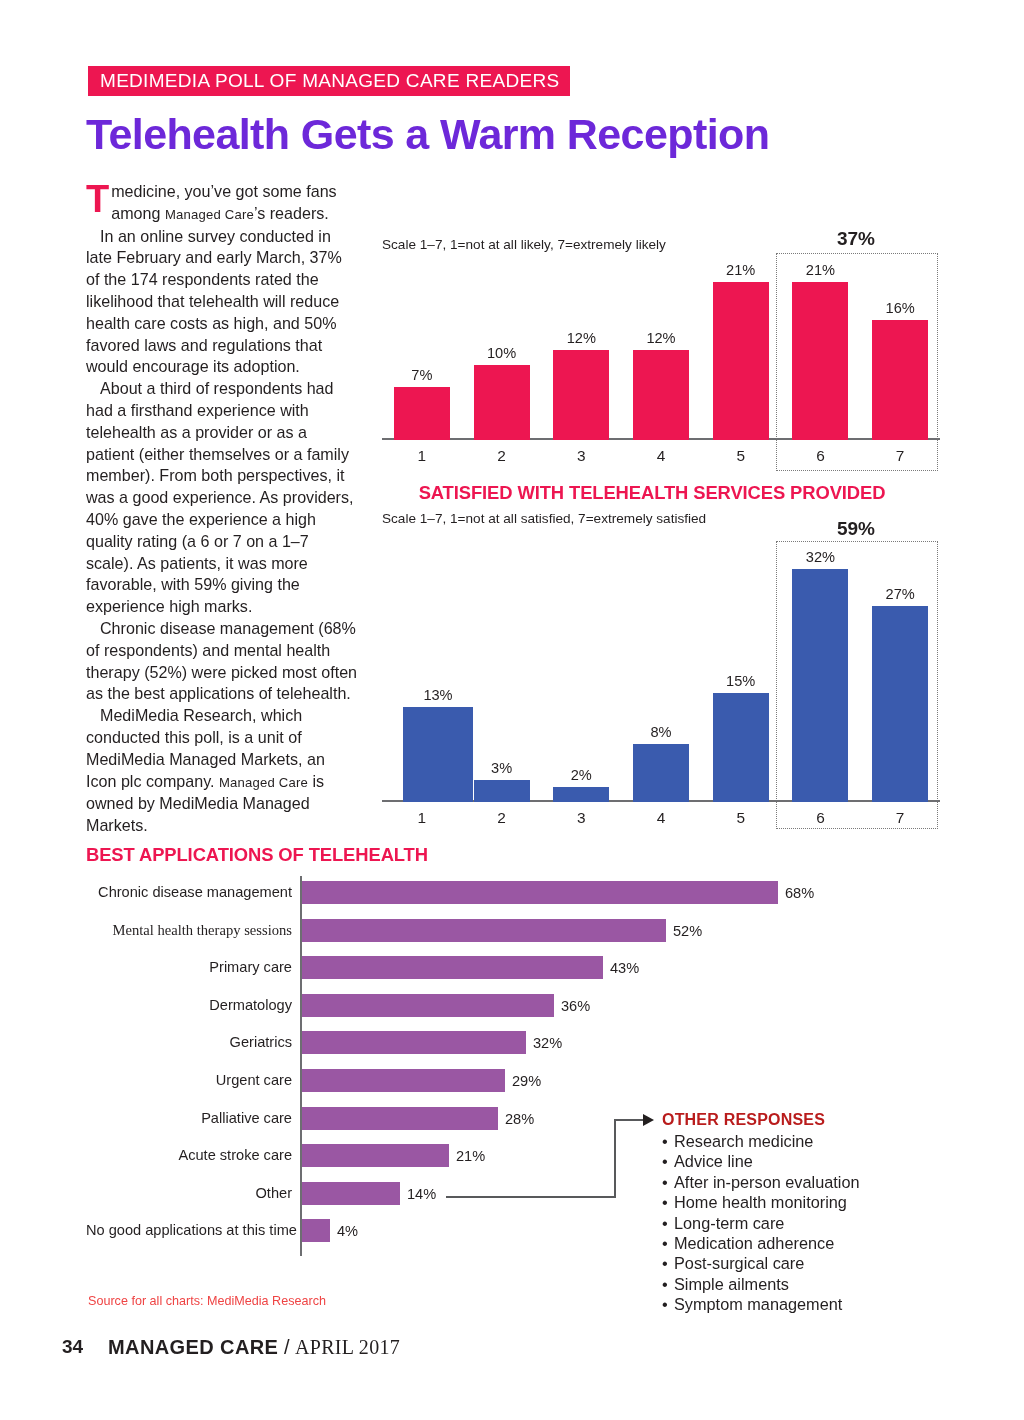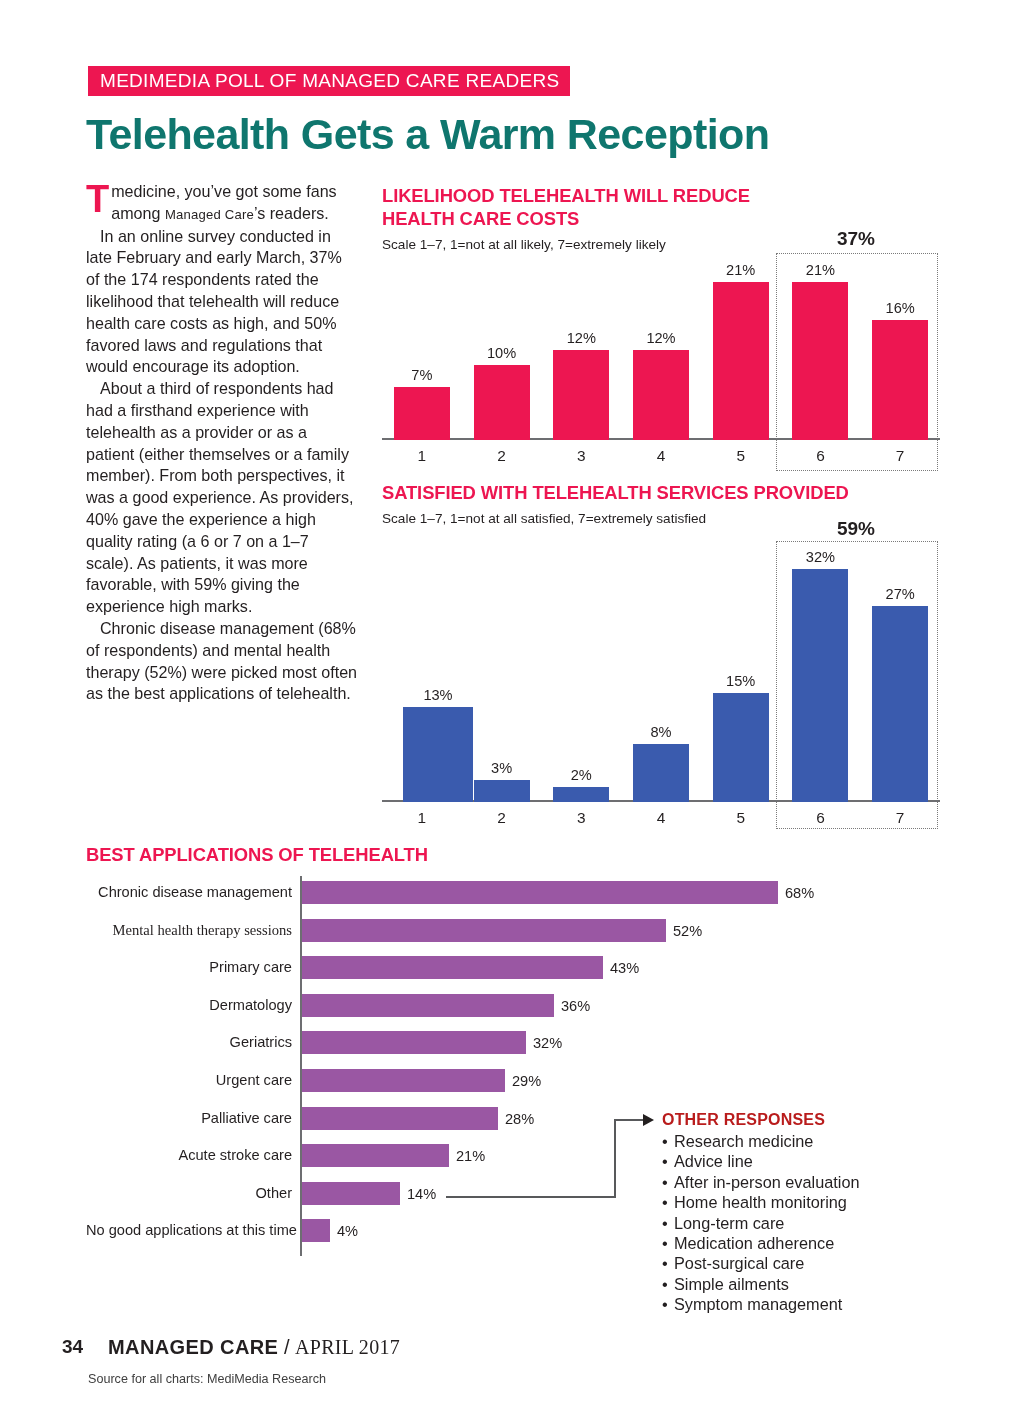--- a/index.html
+++ b/index.html
@@ -18,21 +18,21 @@
     position:absolute;left:88px;top:66px;
     height:30px;line-height:30px;
     background:#ED1651;color:#ffffff;
     font-size:19px;letter-spacing:.3px;
     padding:0 11px 0 12px;
     white-space:nowrap;
   }
   .headline{
     position:absolute;left:86px;top:110px;
     font-size:43px;font-weight:bold;
-    letter-spacing:-0.6px;color:#0f766e;
+    letter-spacing:-0.6px;color:#6d28d9;
     white-space:nowrap;
   }
 
   
   .bodycol{
     position:absolute;left:86px;top:181px;width:272px;
     font-size:16.1px;line-height:21.8px;color:#231f20;
   }
   .bodycol p{margin:0;text-indent:14px;}
   .bodycol p.first{text-indent:0;position:relative;min-height:44px;}
@@ -94,21 +94,21 @@
   
   .other-title{
     position:absolute;color:#b91c1c;font-weight:bold;font-size:16px;
     letter-spacing:.2px;
   }
   .other-list{position:absolute;font-size:16.3px;line-height:20.4px;color:#231f20;}
   .other-list .li{white-space:nowrap;}
   .other-list .li .b{display:inline-block;width:12px;}
 
   
-  .source{position:absolute;left:88px;top:1372px;font-size:12.6px;color:#404040;}
+  .source{position:absolute;left:88px;top:1294px;font-size:12.6px;color:#ef4444;}
   .folio{position:absolute;left:62px;top:1336px;font-size:19px;font-weight:bold;color:#231f20;}
   .masthead{position:absolute;left:108px;top:1336px;font-size:20px;color:#231f20;white-space:nowrap;}
   .masthead .mc{font-weight:bold;letter-spacing:.4px;}
   .masthead .slash{font-weight:normal;}
   .masthead .issue{font-family:"Liberation Serif", serif;font-size:20px;letter-spacing:.3px;}
 </style>
 </head>
 <body>
 
 <div class="page">
@@ -116,23 +116,23 @@
   <div class="kicker">MEDIMEDIA POLL OF MANAGED CARE READERS</div>
   <div class="headline">Telehealth Gets a Warm Reception</div>
 
   <div class="bodycol">
     <p class="first">
       <span class="dropcap">T</span><span>medicine, you’ve got some fans among </span><span class="sc">Managed Care</span><span>’s readers.</span>
     </p>
     <p>In an online survey conducted in late February and early March, 37% of the 174 respondents rated the likelihood that telehealth will reduce health care costs as high, and 50% favored laws and regulations that would encourage its adoption.</p>
     <p>About a third of respondents had had a firsthand experience with telehealth as a provider or as a patient (either themselves or a family member). From both perspectives, it was a good experience. As providers, 40% gave the experience a high quality rating (a 6 or 7 on a 1–7 scale). As patients, it was more favorable, with 59% giving the experience high marks.</p>
     <p>Chronic disease management (68% of respondents) and mental health therapy (52%) were picked most often as the best applications of telehealth.</p>
+    <p><span>MediMedia Research, which conducted this poll, is a unit of MediMedia Managed Markets, an Icon plc company. </span><span class="sc">Managed Care</span><span> is owned by MediMedia Managed Markets.</span></p>
   </div>
 
-  <div class="chart-title" style="left:382px;top:184px;width:420px;">LIKELIHOOD TELEHEALTH WILL REDUCE HEALTH CARE COSTS</div>
   <div class="chart-sub" style="left:382px;top:237px;">Scale 1–7, 1=not at all likely, 7=extremely likely</div>
 
   <div class="hilite-total" style="left:776px;top:228px;width:160px;">37%</div>
   <div class="hilite-box" style="left:776px;top:253px;width:160px;height:216px;"></div>
 
   <div class="plot" id="chart1-plot" style="left:382px;top:252px;width:558px;height:188px;">
     <div class="axis-x" style="width:558px;"></div>
   <div class="vbar" style="left: 11.8571px; width: 56px; height: 52.64px;">
         <div class="fill" style="height: 100%; background: rgb(237, 22, 81);"></div>
         <div class="vlabel" style="bottom: 56.64px;">7%</div>
@@ -165,21 +165,21 @@
   <div id="chart1-ticks">
       <div class="xtick" style="left: 382px; top: 447px; width: 79.7143px;">1</div>
       <div class="xtick" style="left: 461.714px; top: 447px; width: 79.7143px;">2</div>
       <div class="xtick" style="left: 541.429px; top: 447px; width: 79.7143px;">3</div>
       <div class="xtick" style="left: 621.143px; top: 447px; width: 79.7143px;">4</div>
       <div class="xtick" style="left: 700.857px; top: 447px; width: 79.7143px;">5</div>
       <div class="xtick" style="left: 780.571px; top: 447px; width: 79.7143px;">6</div>
       <div class="xtick" style="left: 860.286px; top: 447px; width: 79.7143px;">7</div>
     </div>
 
-  <div class="chart-title" style="left:382px;top:481px;width:540px;">SATISFIED WITH TELEHEALTH SERVICES PROVIDED</div>
+  <div class="chart-title" style="left:382px;top:481px;width:540px;text-align:center;">SATISFIED WITH TELEHEALTH SERVICES PROVIDED</div>
   <div class="chart-sub" style="left:382px;top:511px;">Scale 1–7, 1=not at all satisfied, 7=extremely satisfied</div>
 
   <div class="hilite-total" style="left:776px;top:518px;width:160px;">59%</div>
   <div class="hilite-box" style="left:776px;top:541px;width:160px;height:286px;"></div>
 
   <div class="plot" id="chart2-plot" style="left:382px;top:540px;width:558px;height:262px;">
     <div class="axis-x" style="width:558px;"></div>
   <div class="vbar" style="left: 21px; width: 70px; height: 94.6111px;">
         <div class="fill" style="height: 100%; background: rgb(58, 91, 174);"></div>
         <div class="vlabel" style="bottom: 98.6111px;">13%</div>

